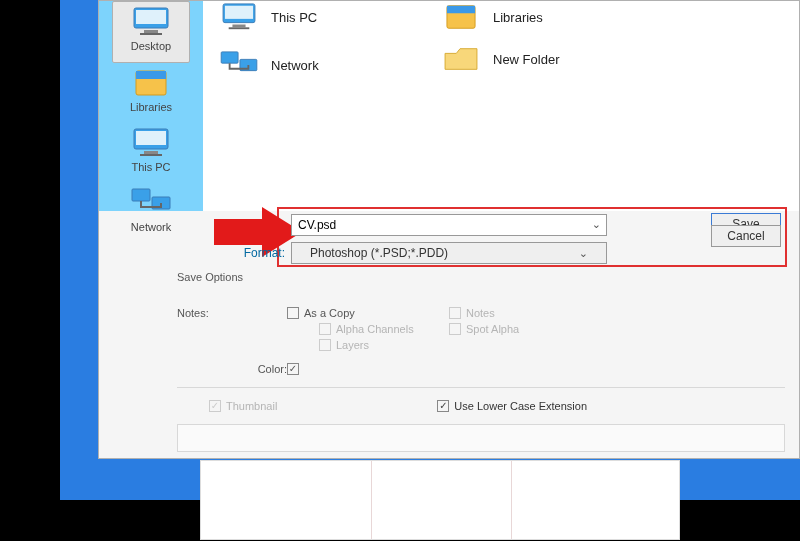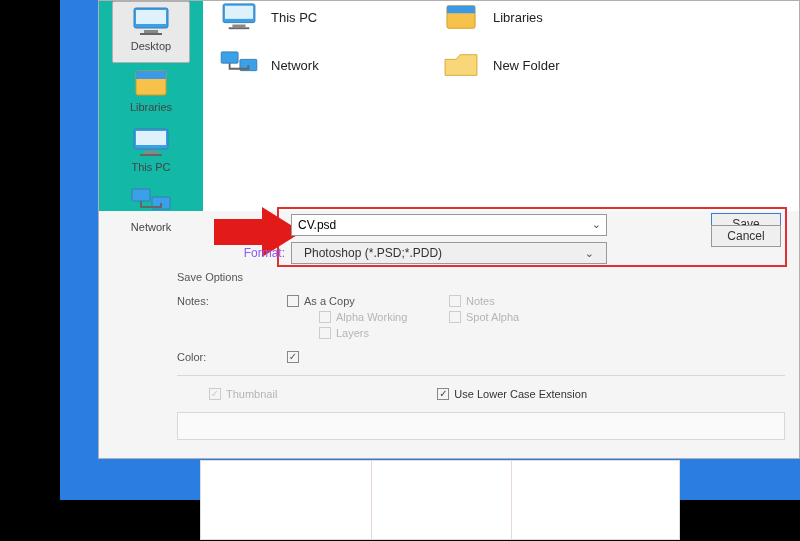--- a/index.html
+++ b/index.html
@@ -4,40 +4,40 @@
 <style>
   * { box-sizing: border-box; margin: 0; padding: 0; }
   body { font-family: "Segoe UI", Tahoma, sans-serif; font-size: 12px; color: #333; background: #000; overflow: hidden; }
   .viewport { position: relative; width: 800px; height: 541px; background: #000; }
   .bluebg { position: absolute; left: 60px; top: 0; width: 740px; height: 500px; background: #2a7de1; }
   .pagewhite { position: absolute; left: 200px; top: 460px; width: 480px; height: 80px; background: #fff; border: 1px solid #ddd; }
   .pagewhite .vline1 { position: absolute; left: 170px; top: 0; width: 1px; height: 100%; background: #e8d7d7; }
   .pagewhite .vline2 { position: absolute; left: 310px; top: 0; width: 1px; height: 100%; background: #e8d7d7; }
   .dialog { position: absolute; left: 98px; top: 0; right: 0; bottom: 82px; background: #f5f5f5; border: 1px solid #b0b0b0; }
   .browser { position: absolute; left: 0; top: 0; right: 0; height: 210px; display: flex; }
-  .sidebar { width: 104px; display: flex; flex-direction: column; align-items: center; background: #14b8a6; padding-top: 0; }
+  .sidebar { width: 104px; display: flex; flex-direction: column; align-items: center; background: #7dd3fc; padding-top: 0; }
   .sidebar-item { width: 78px; text-align: center; font-size: 11px; color: #444; padding: 4px 2px 10px; cursor: default; }
   .sidebar-item.sel { background: #e9e9e9; border: 1px solid #b0b0b0; border-radius: 2px; }
   .sidebar .icon { width: 42px; height: 32px; margin: 0 auto 2px; }
   .filepanel { flex: 1; background: #fff; position: relative; }
   .fileitem { position: absolute; display: flex; align-items: center; gap: 10px; cursor: default; }
   .fileitem .ficon { width: 44px; height: 36px; display: flex; align-items: center; justify-content: center; }
   .fileitem .flabel { font-size: 13px; color: #222; }
   .highlight-box { position: absolute; left: 178px; top: 206px; right: 12px; height: 60px; border: 2px solid #e03030; }
   .form-row { position: absolute; display: flex; align-items: center; height: 24px; }
-  .form-label { width: 62px; text-align: right; padding-right: 6px; color: #8b5cf6; font-size: 12px; }
+  .form-label { width: 62px; text-align: right; padding-right: 6px; color: #0369a1; font-size: 12px; }
   .filename-input { width: 316px; height: 22px; border: 1px solid #999; background: #fff; padding: 0 6px; font-size: 12px; }
   .filename-wrap { position: relative; display: flex; align-items: center; }
   .dropdown-caret { position: absolute; right: 6px; top: 4px; font-size: 11px; color: #555; pointer-events: none; }
-  .format-select { width: 316px; height: 22px; border: 1px solid #999; background: #efefef; padding: 0 12px; font-size: 12px; display: flex; align-items: center; justify-content: space-between; }
+  .format-select { width: 316px; height: 22px; border: 1px solid #999; background: #efefef; padding: 0 18px; font-size: 12px; display: flex; align-items: center; justify-content: space-between; }
   .btn { width: 70px; height: 22px; border: 1px solid #999; background: #efefef; font-size: 12px; text-align: center; line-height: 20px; cursor: default; }
   .btn.primary { border: 1px solid #3a7bd5; }
   .arrow { position: absolute; left: 115px; top: 206px; width: 90px; height: 50px; }
   .options { position: absolute; left: 78px; top: 270px; right: 14px; bottom: 14px; }
-  .options .hdr { font-size: 11px; color: #555; margin-bottom: 10px; }
+  .options .hdr { font-size: 11px; color: #555; margin-bottom: 22px; }
   .options .row { display: flex; align-items: flex-start; margin-top: 2px; }
   .options .row .lab { width: 110px; font-size: 11px; color: #555; padding-top: 2px; }
   .options .row .content { flex: 1; font-size: 11px; color: #555; }
   .chk { display: flex; align-items: center; gap: 5px; margin: 2px 0; }
   .chk .box { width: 12px; height: 12px; border: 1px solid #888; display: flex; align-items: center; justify-content: center; font-size: 10px; line-height: 10px; }
   .chk.disabled { color: #b5b5b5; margin-left: 32px; }
   .chk.disabled .box { border-color: #ccc; }
   .chkgrid { display: grid; grid-template-columns: 130px 130px; }
   .hr { border: 0; border-top: 1px solid #d8d8d8; margin: 10px 0; }
   .thumbrow { display: flex; gap: 160px; align-items: center; font-size: 11px; color: #444; }
@@ -126,21 +126,21 @@
         <div class="fileitem" style="left:14px;top:46px;">
           <div class="ficon">
             <svg width="40" height="30" viewBox="0 0 42 32">
                 <rect x="2" y="2" width="18" height="12" rx="1" fill="#3aa0e8" stroke="#3b7db8"></rect>
                 <rect x="22" y="10" width="18" height="12" rx="1" fill="#3aa0e8" stroke="#3b7db8"></rect>
                 <path d="M11 14 v6 h20 v-4" stroke="#666" fill="none" stroke-width="2"></path>
               </svg>
           </div>
           <div class="flabel">Network</div>
         </div>
-        <div class="fileitem" style="left:236px;top:46px;">
+        <div class="fileitem" style="left:236px;top:40px;">
           <div class="ficon">
             <svg width="40" height="30" viewBox="0 0 42 32">
                 <path d="M4 10 h12 l4 -5 h18 v22 h-34 z" fill="#f8d77a" stroke="#d6a92f"></path>
               </svg>
           </div>
           <div class="flabel">New Folder</div>
         </div>
       </div>
     </div>
 
@@ -179,34 +179,34 @@
             <div class="chk">
                 <div class="box"></div>
                 <span>As a Copy</span>
               </div>
             <div class="chk disabled">
                 <div class="box"></div>
                 <span>Notes</span>
               </div>
             <div class="chk disabled">
                 <div class="box"></div>
-                <span>Alpha Working</span>
+                <span>Alpha Channels</span>
               </div>
             <div class="chk disabled">
                 <div class="box"></div>
                 <span>Spot Alpha</span>
               </div>
             <div class="chk disabled">
                 <div class="box"></div>
                 <span>Layers</span>
               </div>
           </div>
         </div>
       </div>
-      <div class="row" style="margin-top:8px;">
+      <div class="row" style="margin-top:8px;text-align:right;">
         <div class="lab">Color:</div>
         <div class="content">
           <div class="chk">
             <div class="box">✓</div>
           </div>
         </div>
       </div>
       <hr class="hr">
       <div class="thumbrow">
         <div class="chk disabled">

